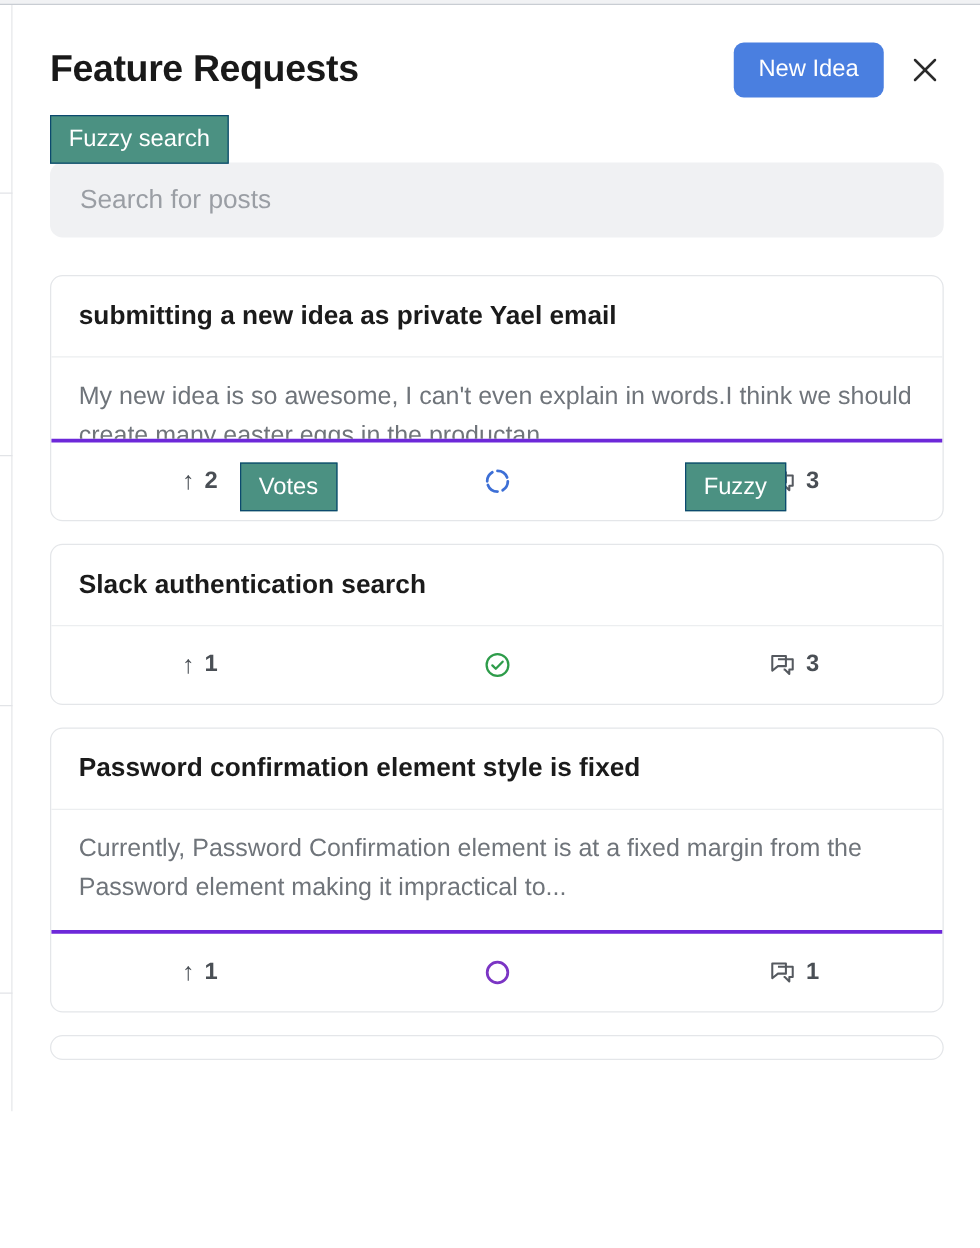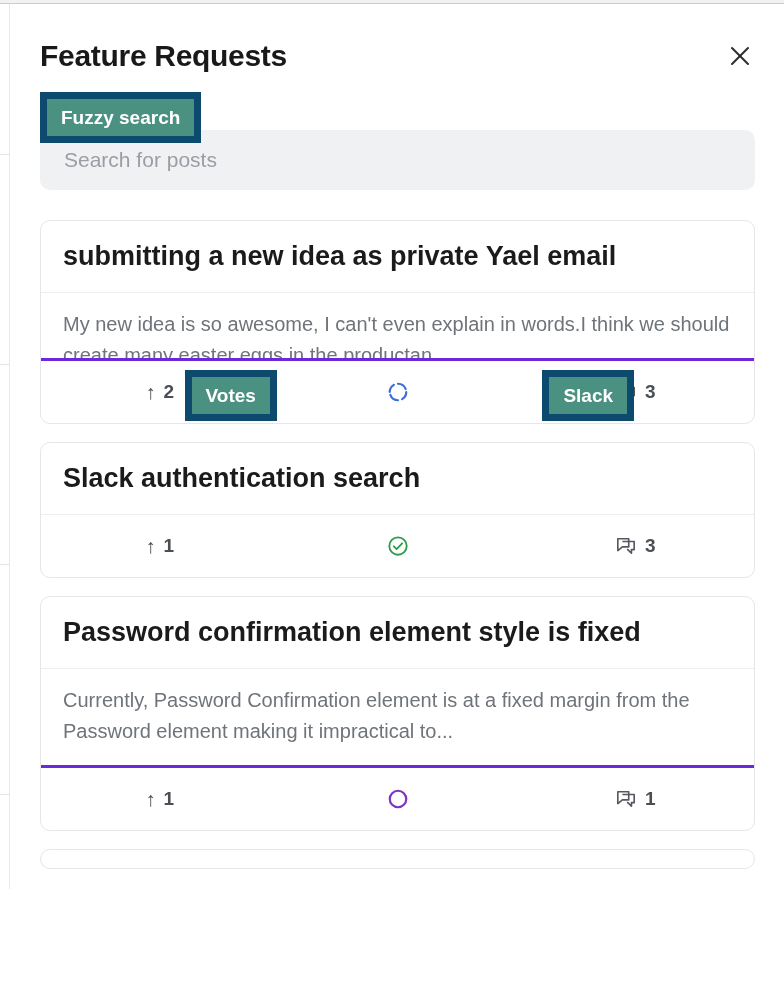--- a/index.html
+++ b/index.html
@@ -68,29 +68,28 @@
     color: #2b2b2b;
     cursor: pointer;
     background: none; border: none;
     padding: 0;
   }
   .close-btn svg { display: block; }
 
   
   .anno {
     background: #4b9182;
-    border: 7px solid #0c4a6e;
+    border: 1px solid #0c4a6e;
     color: #ffffff;
     font-size: 19px;
     line-height: 1;
     padding: 9px 14px;
     display: inline-block;
     white-space: nowrap;
     text-align: left;
-    font-weight: bold;
   }
 
   .anno-fuzzy-wrap {
     position: absolute;
     left: 40px;
     top: 92px;
     z-index: 5;
   }
 
   .search-box {
@@ -116,21 +115,21 @@
   .list { margin-top: 30px; }
 
   .card {
     border: 1px solid #e4e6e9;
     border-radius: 10px;
     background: #ffffff;
     margin-bottom: 18px;
     overflow: hidden;
   }
   .card-title {
-    font-size: 27px;
+    font-size: 21px;
     color: #1b1b1b;
     font-weight: bold;
     padding: 20px 22px;
     border-bottom: 1px solid #eceef0;
   }
   .card-body {
     font-size: 20px;
     line-height: 1.55;
     color: #6f747a;
     padding: 16px 22px 18px 22px;
@@ -192,20 +191,21 @@
     <div class="left-rail-line" style="top:150px"></div>
     <div class="left-rail-line" style="top:360px"></div>
     <div class="left-rail-line" style="top:560px"></div>
     <div class="left-rail-line" style="top:790px"></div>
   </div>
 
   <div class="panel">
 
     <div class="header">
       <h1 class="title">Feature Requests</h1>
+      <button class="new-idea-btn">New Idea</button>
       <button class="close-btn">
         <svg width="24" height="24" viewBox="0 0 24 24" fill="none" stroke="currentColor" stroke-width="2" stroke-linecap="round">
           <line x1="4" y1="4" x2="20" y2="20"></line>
           <line x1="20" y1="4" x2="4" y2="20"></line>
         </svg>
       </button>
     </div>
 
     <div class="search-box">
       <input type="text" placeholder="Search for posts" style="">
@@ -292,17 +292,17 @@
 
   <div class="anno-fuzzy-wrap">
     <span class="anno">Fuzzy search</span>
   </div>
 
   <div class="anno-row">
     <div class="slot">
       <span class="anno">Votes</span>
     </div>
     <div class="slot">
-      <span class="anno">Slack</span>
+      <span class="anno">Fuzzy</span>
     </div>
   </div>
 
 </div>
 
 </body></html>

